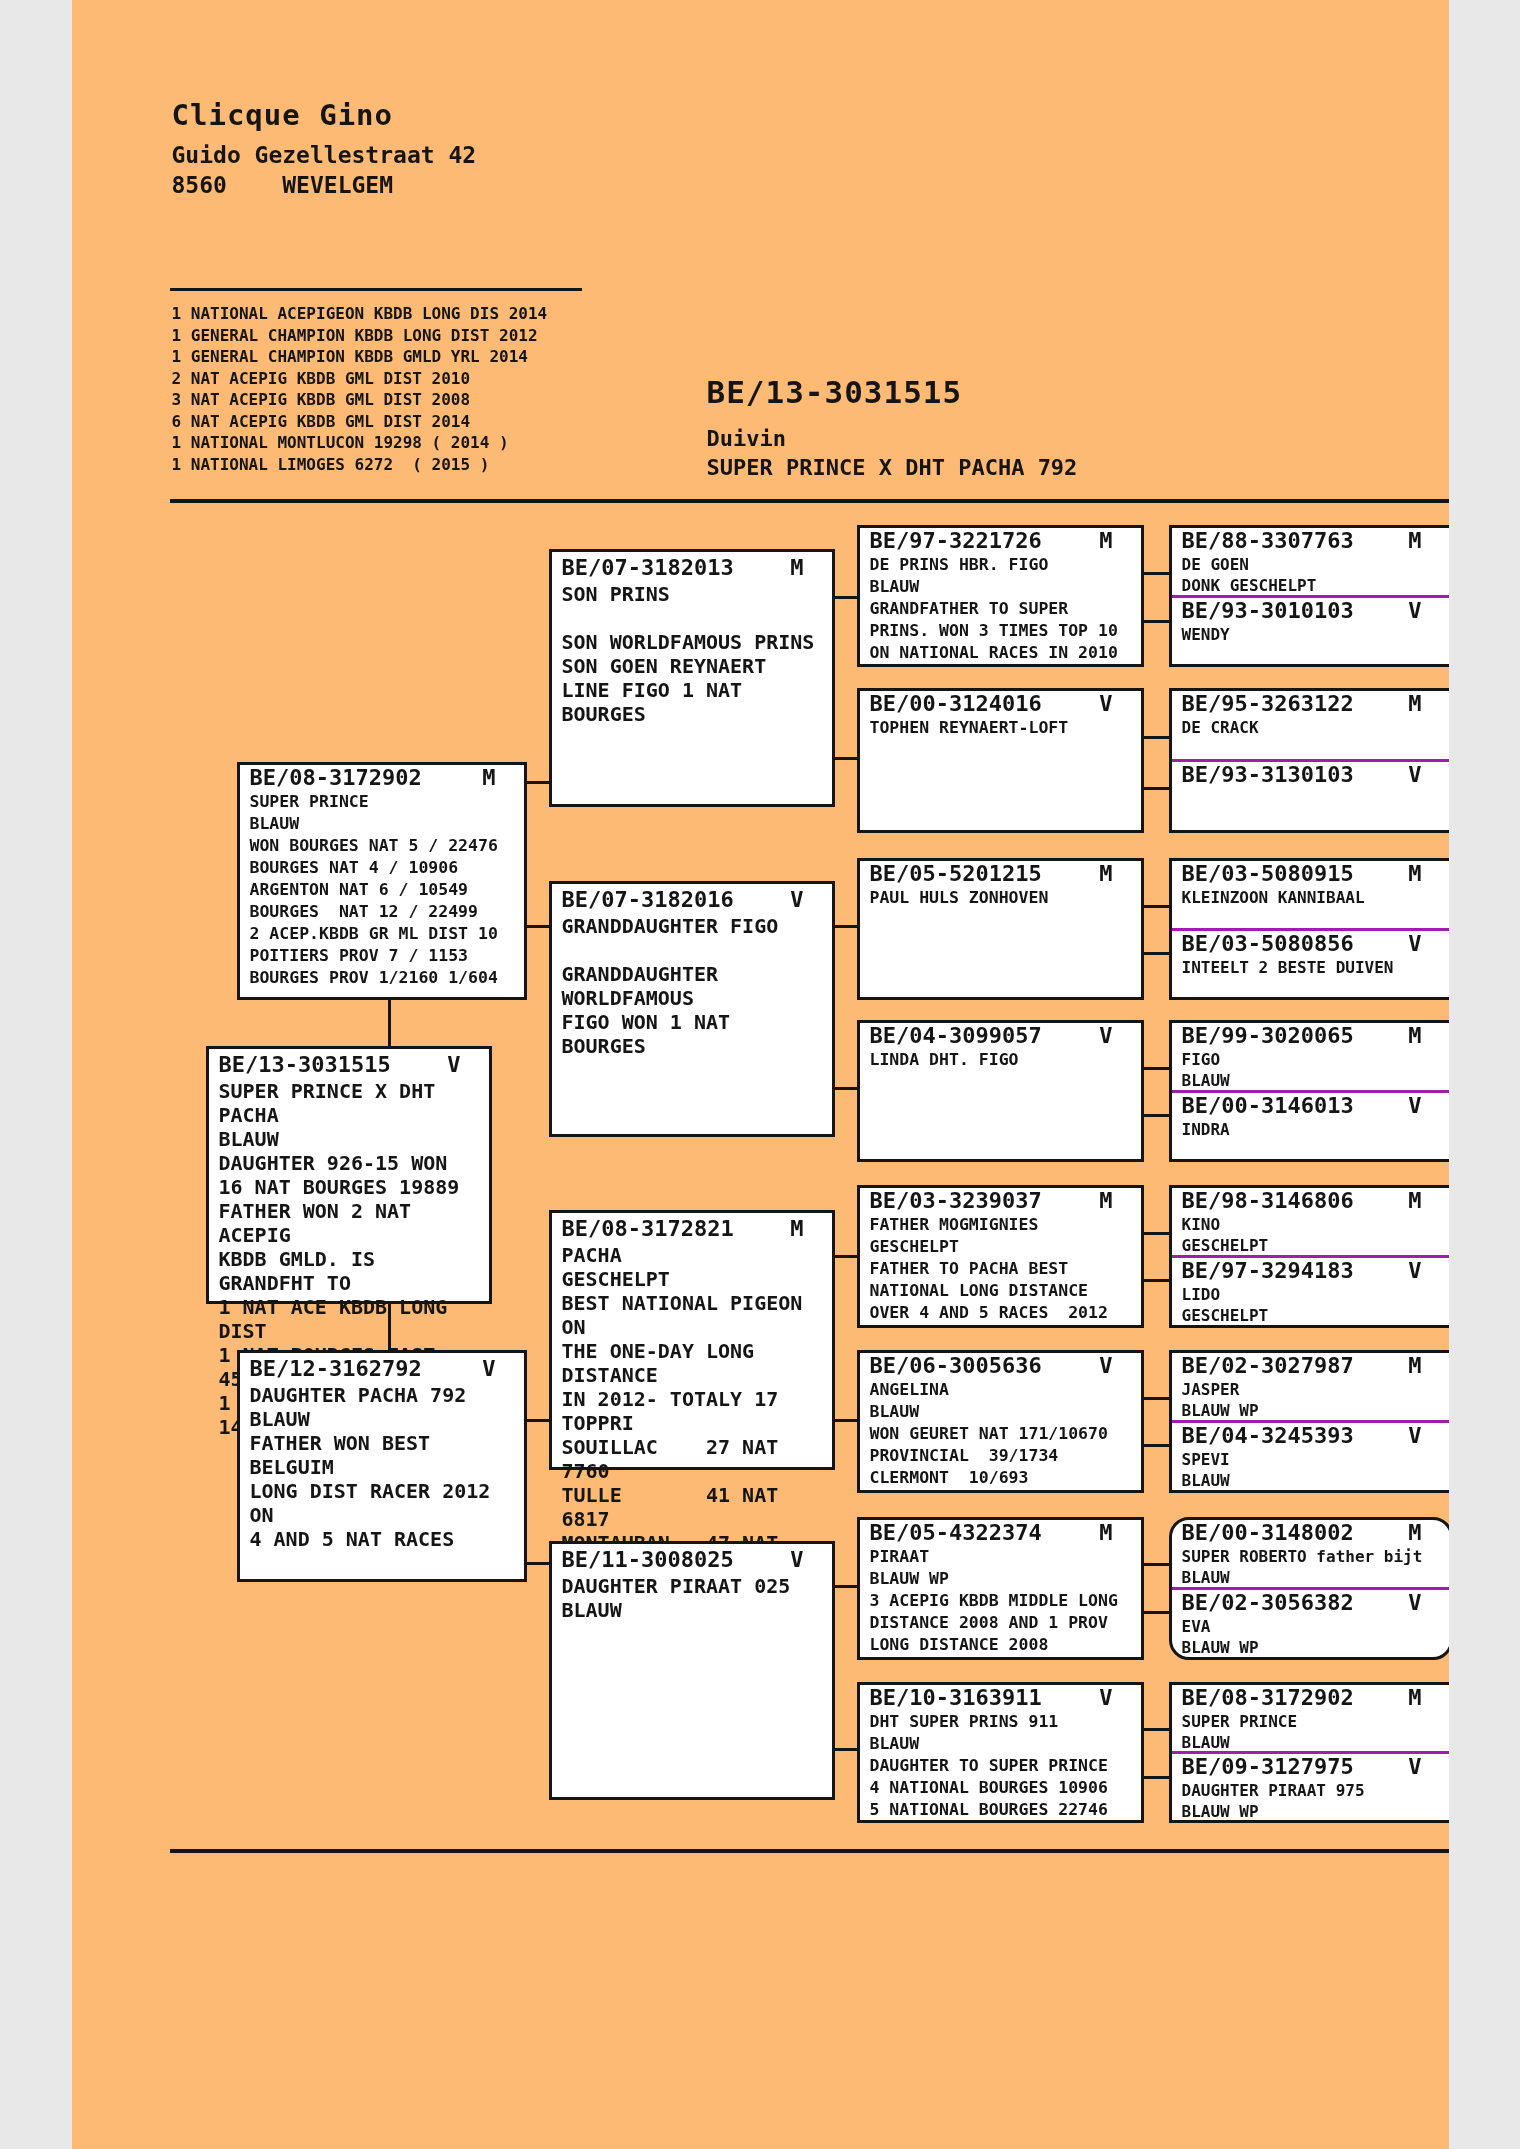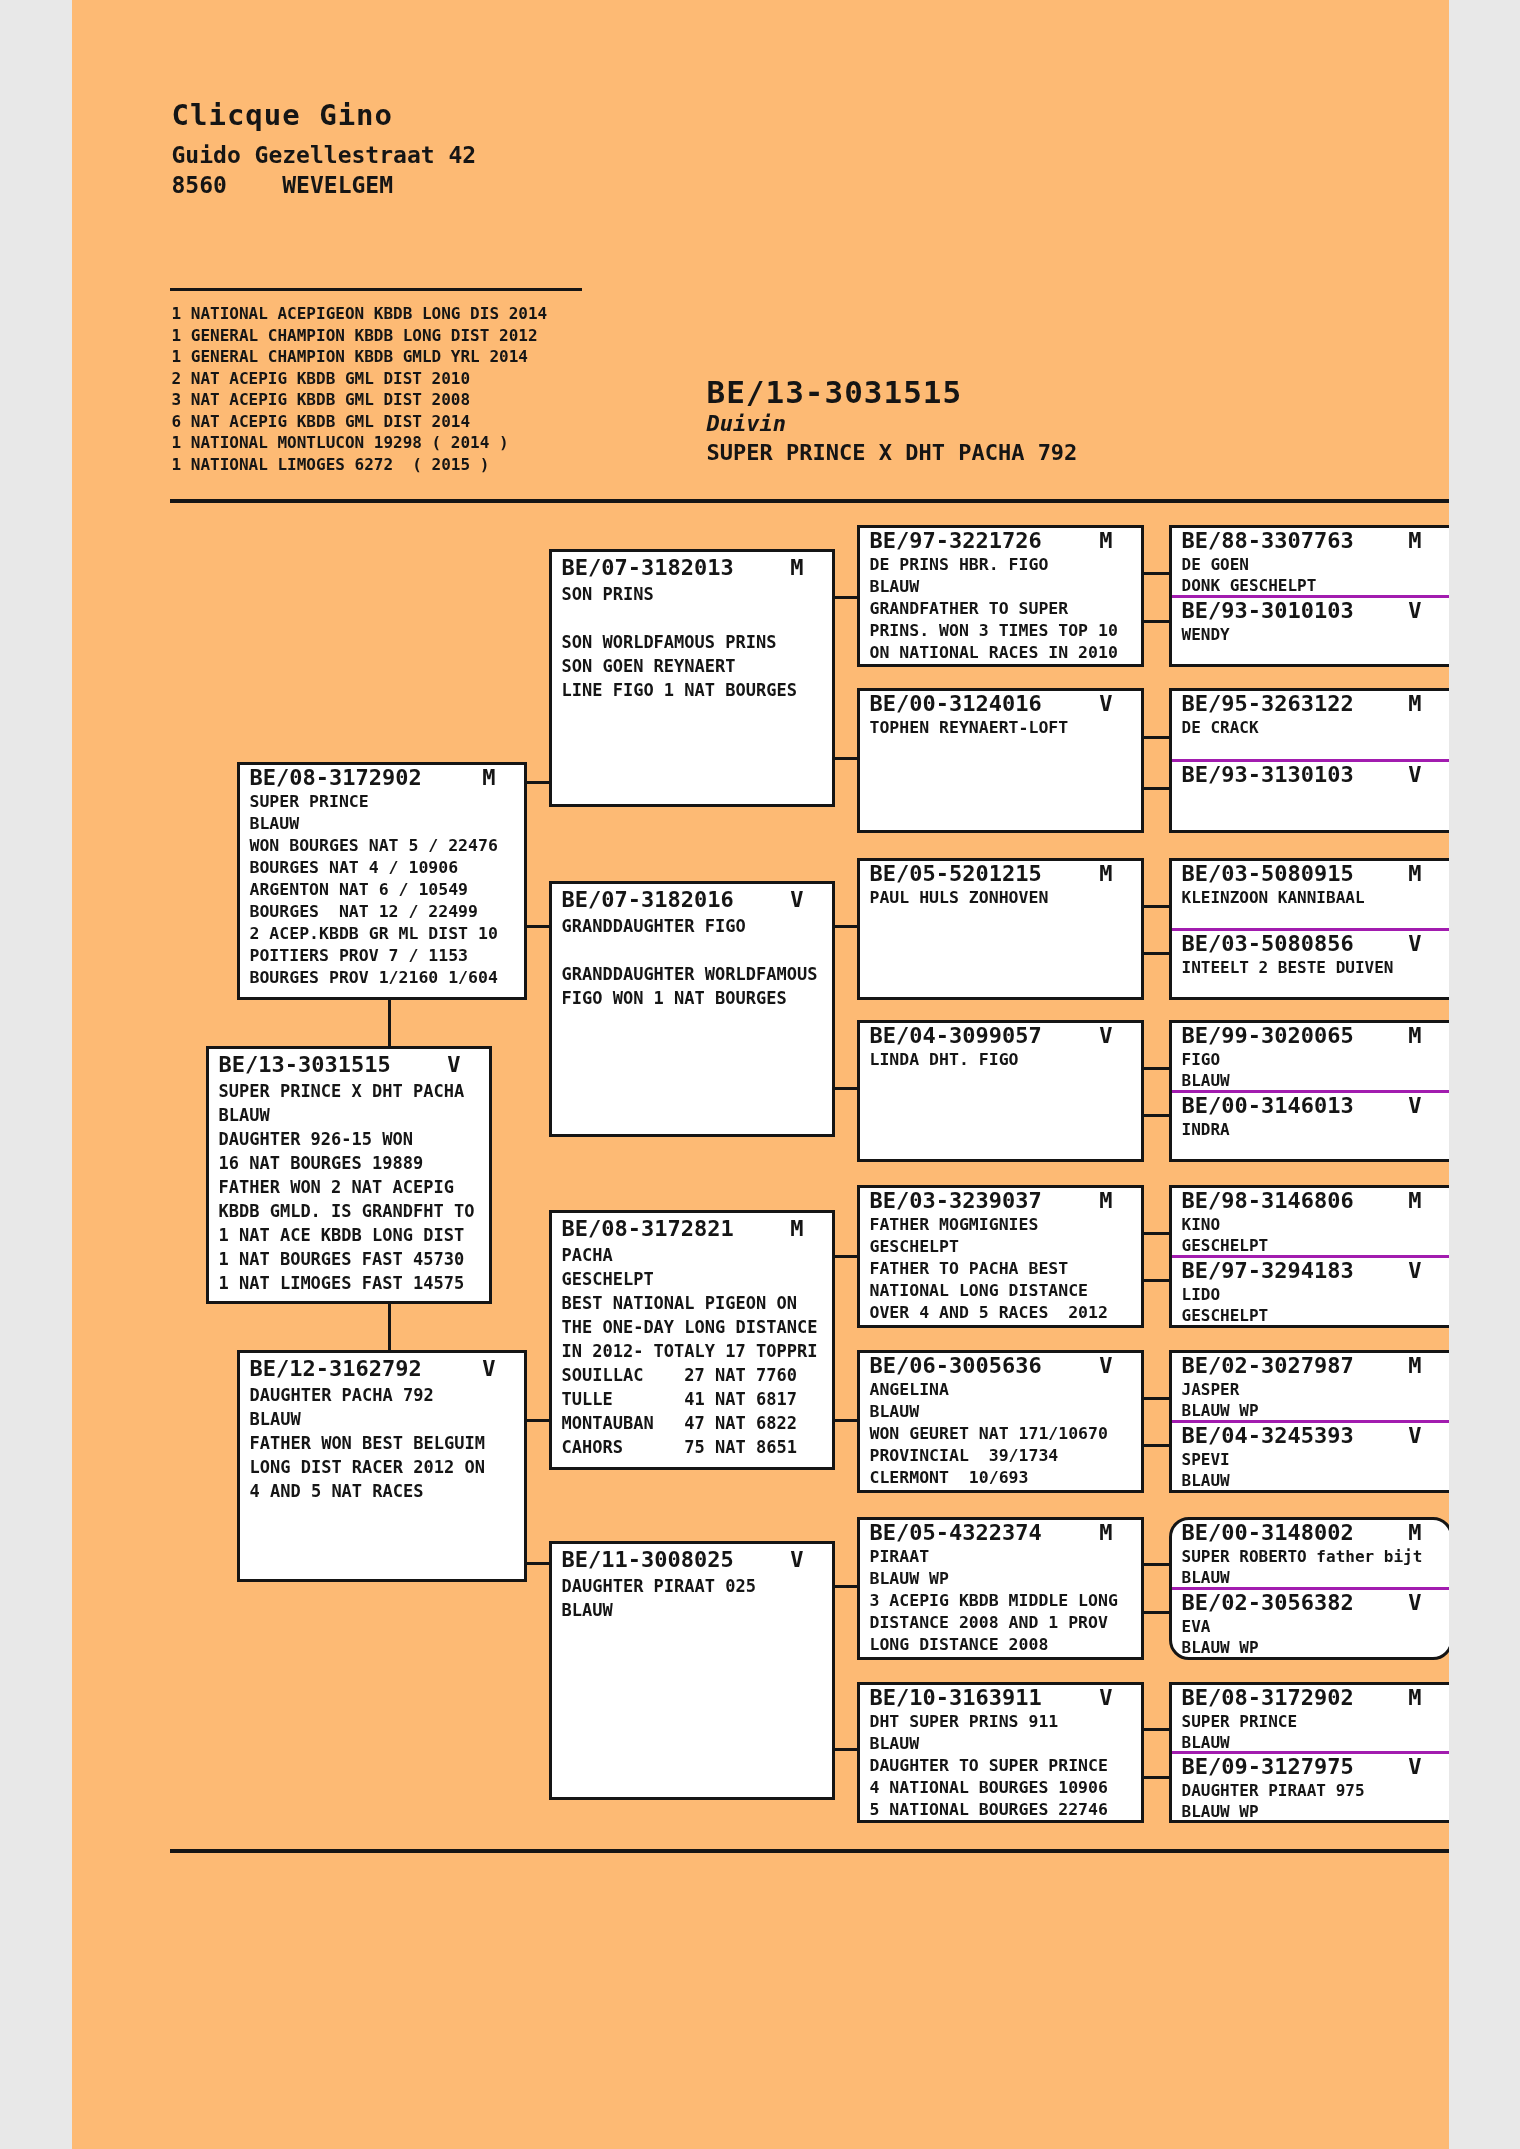--- a/index.html
+++ b/index.html
@@ -9,27 +9,27 @@
   
   .hdr{position:absolute;left:100px;top:98px;}
   .hdr .nm{font-size:29px;letter-spacing:1px;margin-bottom:8px;}
   .hdr .ad{font-size:23px;line-height:30px;white-space:pre;}
   .rule{position:absolute;background:#151515;}
   
   .ach{position:absolute;left:100px;top:303px;font-size:16px;line-height:21.5px;white-space:pre-wrap;}
   
   .ttl{position:absolute;left:635px;top:374px;}
   .ttl .ring-big{font-size:31px;letter-spacing:1px;}
-  .ttl .sexword{font-size:22px;margin-top:1px;font-style:italic;}
+  .ttl .sexword{font-size:22px;margin-top:16px;}
   .ttl .pair{font-size:22px;margin-top:4px;}
   
   .box{position:absolute;border:3px solid #151515;background:#fff;box-sizing:border-box;}
   .ringrow{display:flex;justify-content:space-between;align-items:flex-start;
            padding:3px 28px 0 10px;font-size:22px;line-height:26px;white-space:pre;}
-  .lines{padding:1px 6px 0 10px;font-size:17px;line-height:24px;white-space:pre-wrap;}
+  .lines{padding:1px 6px 0 10px;font-size:20px;line-height:24px;white-space:pre-wrap;}
   .b22 .ringrow{padding-top:1px;line-height:24px;}
   .b22 .lines{font-size:16.5px;line-height:22px;}
   .cellbox{display:flex;flex-direction:column;}
   .cell{flex:1;overflow:hidden;}
   .cell .ringrow{padding-top:1px;line-height:24px;}
   .cell .lines{font-size:16px;line-height:21px;}
   .cell-bottom{border-top:3px solid #a21caf;}
   .hline,.vline{position:absolute;background:#151515;}
   .hline{height:3px;}
   .vline{width:3px;}

